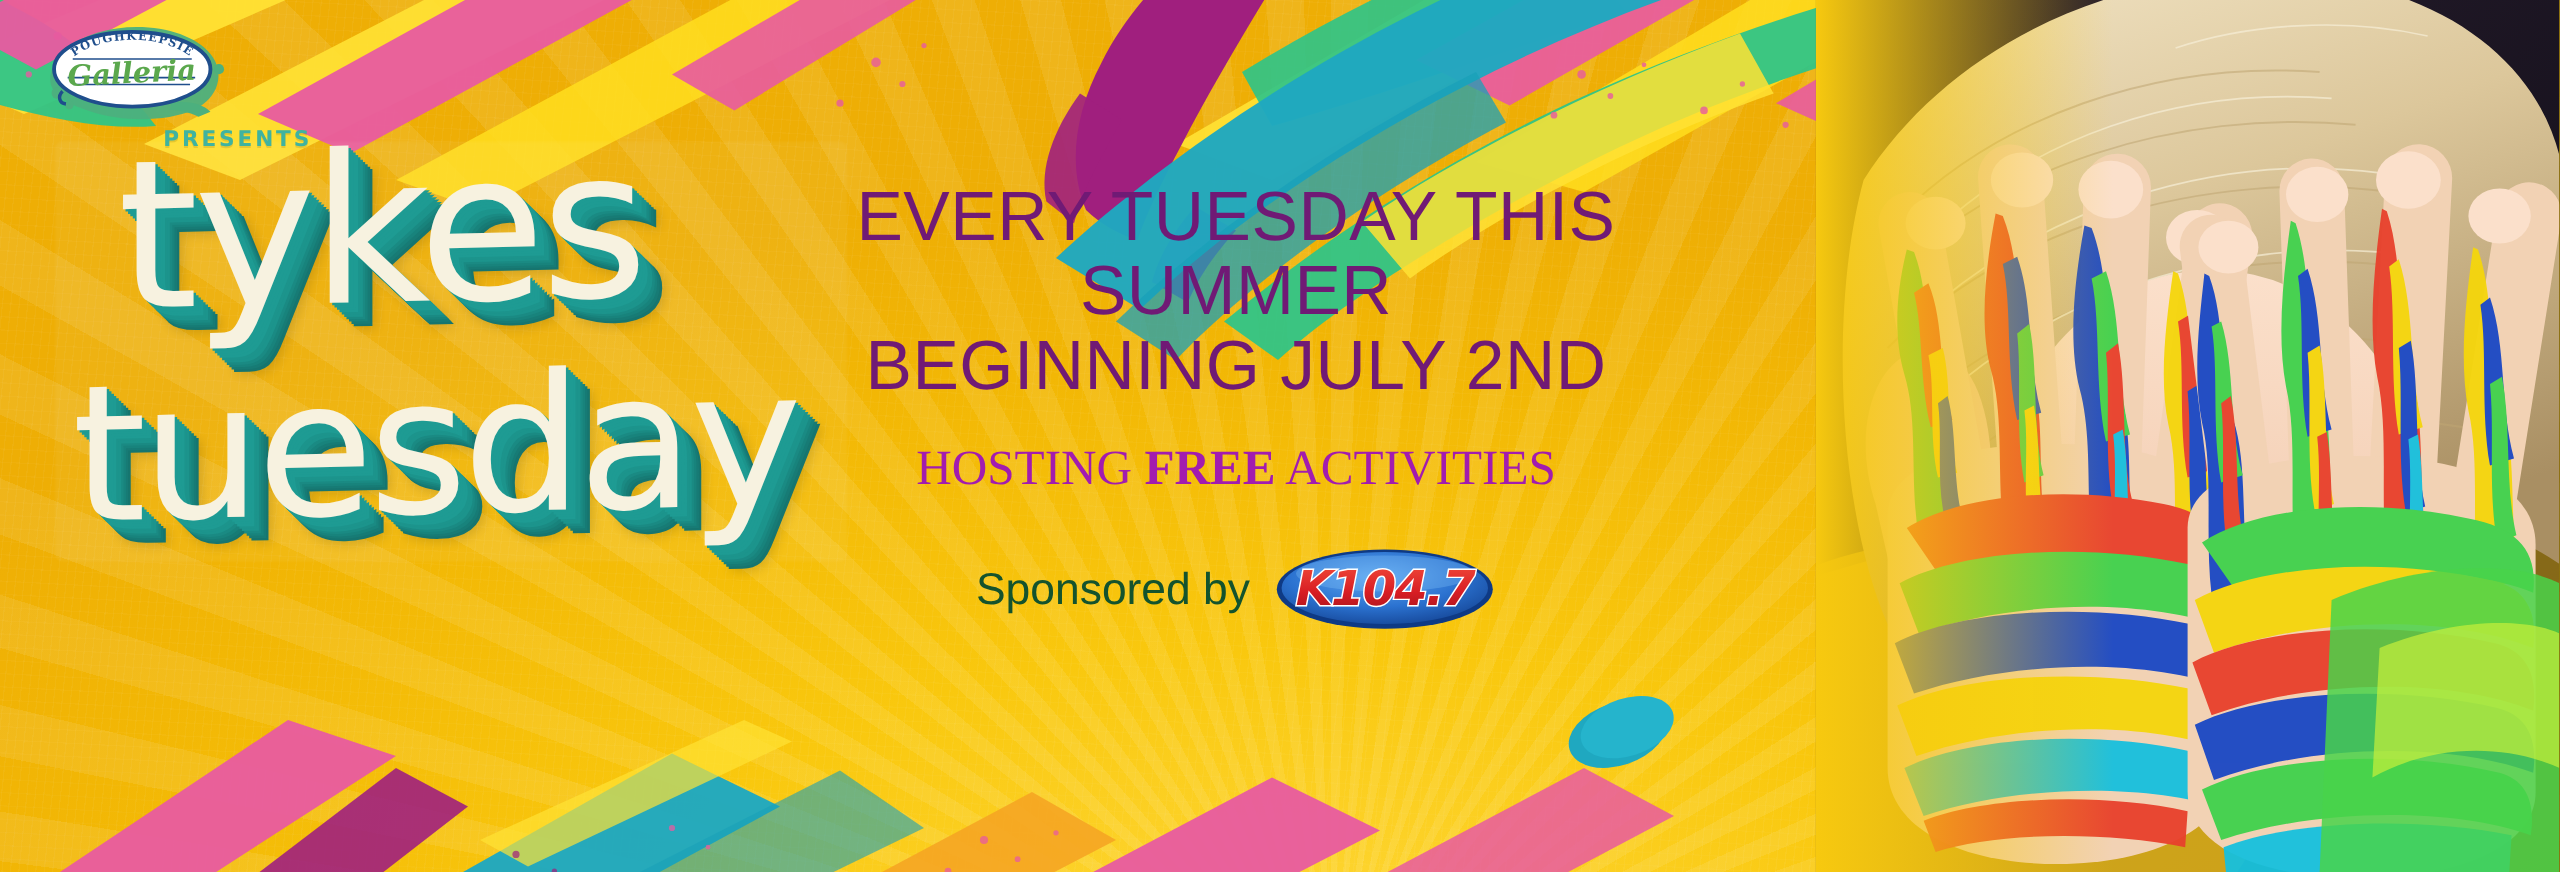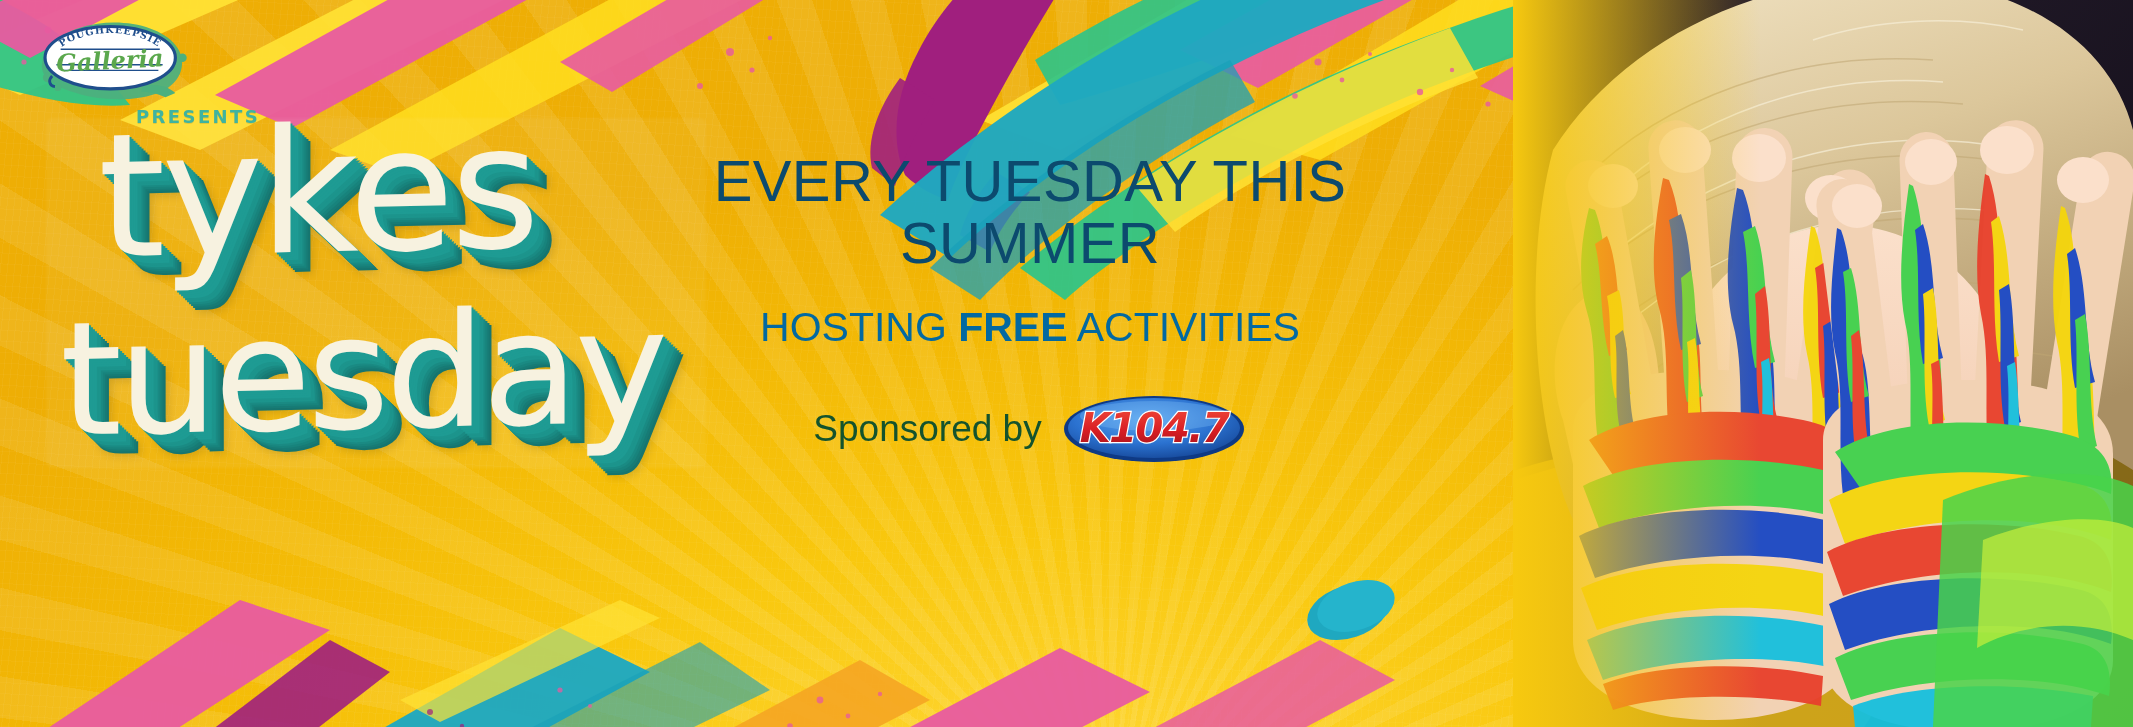--- a/index.html
+++ b/index.html
@@ -78,27 +78,27 @@
       8px 8px 0 #1E9B93, 10px 10px 0 #1C948C, 12px 12px 0 #1C948C,
       14px 14px 0 #1A8A83, 16px 16px 0 #18837C, 18px 18px 0 #177B75,
       20px 20px 0 #16756F, 22px 22px 10px rgba(0,0,0,.14);
   }
   .tword.l1{ font-size:172px; margin-left:38px; }
   .tword.l2{ font-size:158px; margin-top:48px; margin-left:0px; }
 
   
   .copy{ position:absolute; left:650px; top:150px; width:760px; z-index:15; text-align:center; }
   .headline{
-    color:#0c4a6e; font-size:58px; font-weight:400; line-height:1.07;
+    color:#701a75; font-size:58px; font-weight:400; line-height:1.07;
     letter-spacing:.4px; font-family:"Liberation Sans", sans-serif;
   }
   .headline .l2{ display:block; }
   .sub{
-    margin-top:28px; color:#0369a1; font-size:41px; line-height:1.22;
-    font-family:Liberation Sans, sans-serif; font-weight:400;
+    margin-top:28px; color:#a21caf; font-size:41px; line-height:1.22;
+    font-family:Liberation Serif, serif; font-weight:400;
   }
   .sub b{ font-weight:700; }
   .sub .s2{ display:block; }
   .sponsor-row{
     margin-top:40px; display:flex; align-items:center; justify-content:center; gap:20px;
   }
   .sponsor-txt{ color:#14532d; font-size:37px; font-family:"Liberation Sans", sans-serif; }
 
   
   .k104{ position:relative; width:185px; height:74px; }
@@ -249,20 +249,21 @@
   <div class="presents">PRESENTS</div>
 
   <div class="tykes-block">
     <span class="tword l1">tykes</span>
     <span class="tword l2">tuesday</span>
   </div>
 
   <div class="copy">
     <div class="headline">
       <span>EVERY TUESDAY THIS SUMMER</span>
+      <span class="l2">BEGINNING JULY 2ND</span>
     </div>
 
     <div class="sub">
       <span><span>HOSTING </span><b>FREE</b><span> ACTIVITIES</span></span>
     </div>
 
     <div class="sponsor-row">
       <span class="sponsor-txt">Sponsored by</span>
       <span class="k104">
         <svg viewBox="0 0 185 74" xmlns="http://www.w3.org/2000/svg">

